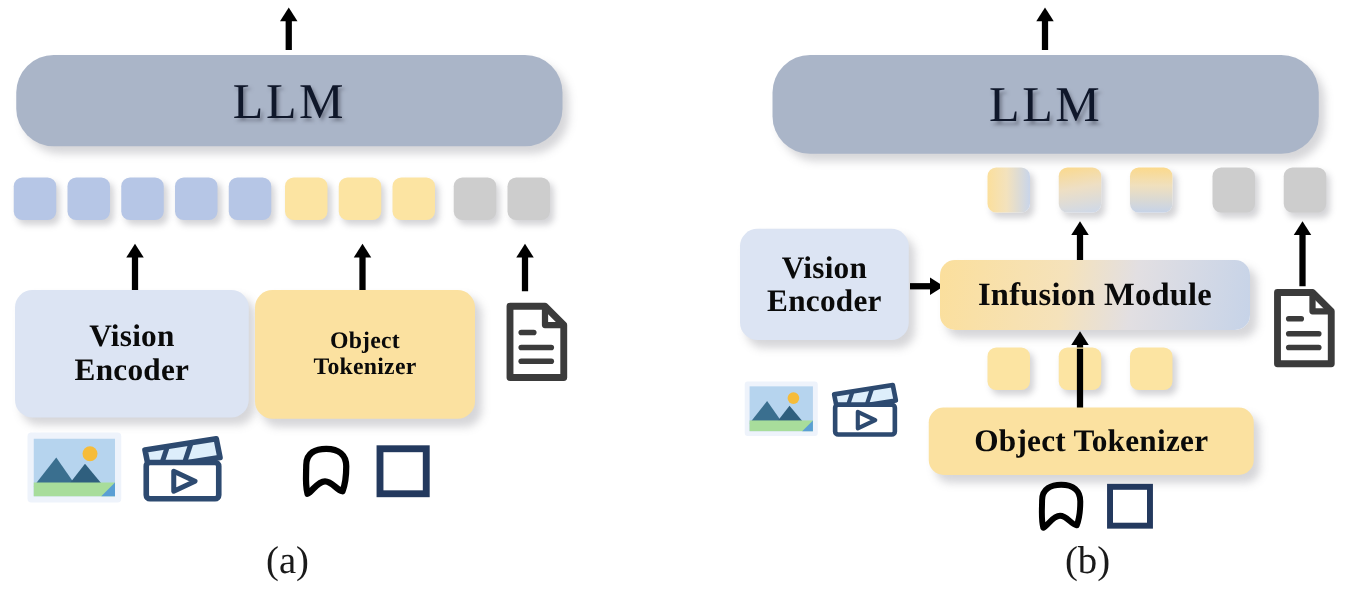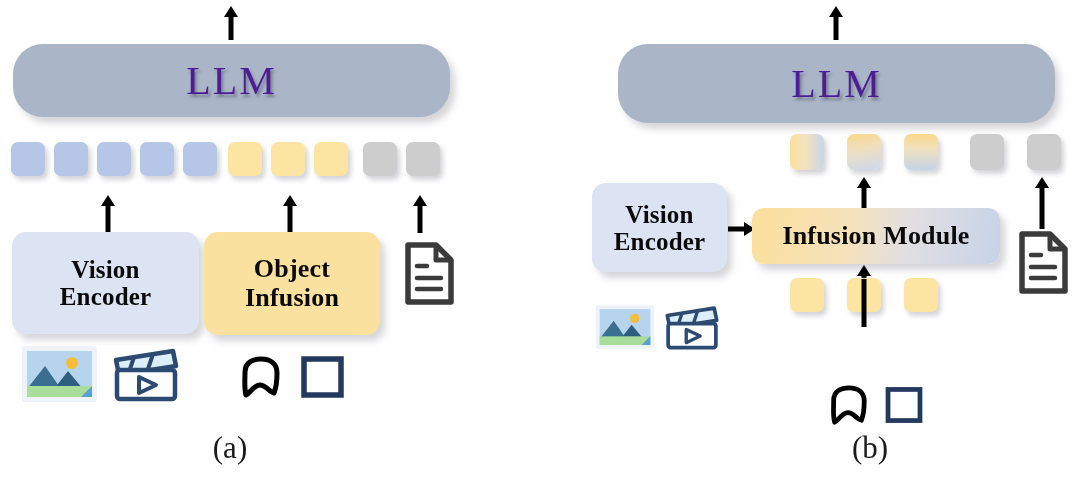--- a/index.html
+++ b/index.html
@@ -36,29 +36,29 @@
     align-items: center;
     justify-content: center;
     text-align: center;
     color: #0a0a0a;
     font-weight: bold;
     line-height: 1.08;
     letter-spacing: 0.2px;
   }
   .llm-box {
     border-radius: 30px;
-    color: #4c1d95;
+    color: #0f172a;
     text-shadow: 2px 3px 3px rgba(90,95,110,0.65);
     font-weight: normal;
     letter-spacing: 2px;
   }
   .llm-label { font-size: 40px; }
 
   .ve-box  { font-size: 25px; }
-  .ot-box  { font-size: 26px; }
+  .ot-box  { font-size: 19px; }
   .im-box  { font-size: 26px; border-radius: 12px;}
   .otb-box { font-size: 25px; border-radius: 12px;}
 
   
   .token {
     position: absolute;
     box-sizing: border-box;
     border-radius: 7px;
     box-shadow: 3px 4px 5px rgba(120,120,130,0.32);
   }
@@ -160,21 +160,21 @@
     <div class="box ve-box" style="left:12px; top:232px; width:187px; height:102px; background:#dce4f3;">
       <div>
         <div>Vision</div>
         <div>Encoder</div>
       </div>
     </div>
 
     <div class="box ot-box" style="left:204px; top:232px; width:176px; height:103px; background:#fbe1a0;">
       <div>
         <div>Object</div>
-        <div>Infusion</div>
+        <div>Tokenizer</div>
       </div>
     </div>
 
     <div class="icon" style="left:403px; top:241px; width:53px; height:66px;">
       <svg viewBox="0 0 53 66">
         <path d="M5 4 H33 L48 19 V61 H5 Z" fill="#ffffff" stroke="#3b3b3b" stroke-width="5.5" stroke-linejoin="round" stroke-linecap="round"></path>
         <path d="M33 4 V19 H48" fill="none" stroke="#3b3b3b" stroke-width="5" stroke-linejoin="round"></path>
         <line x1="14" y1="25" x2="24" y2="25" stroke="#3b3b3b" stroke-width="4.5" stroke-linecap="round"></line>
         <line x1="14" y1="37" x2="38" y2="37" stroke="#3b3b3b" stroke-width="4.5" stroke-linecap="round"></line>
         <line x1="14" y1="48" x2="38" y2="48" stroke="#3b3b3b" stroke-width="4.5" stroke-linecap="round"></line>
@@ -267,20 +267,23 @@
     </div>
 
     <div class="token" style="left:250px; top:278px; width:34px; height:34px; background:#fce4a2;"></div>
     <div class="token" style="left:307px; top:278px; width:34px; height:34px; background:#fce4a2;"></div>
     <div class="token" style="left:364px; top:278px; width:34px; height:34px; background:#fce4a2;"></div>
 
     <div class="arrow-up" style="left:324px; top:279px;">
       <div class="shaft" style="top:0; width:5px; height:48px;"></div>
     </div>
 
+    <div class="box otb-box" style="left:203px; top:326px; width:260px; height:54px; background:#fbe1a0;">
+      <span>Object Tokenizer</span>
+    </div>
 
     <div class="icon" style="left:477px; top:230px; width:53px; height:66px;">
       <svg viewBox="0 0 53 66">
         <path d="M5 4 H33 L48 19 V61 H5 Z" fill="#ffffff" stroke="#3b3b3b" stroke-width="5.5" stroke-linejoin="round" stroke-linecap="round"></path>
         <path d="M33 4 V19 H48" fill="none" stroke="#3b3b3b" stroke-width="5" stroke-linejoin="round"></path>
         <line x1="14" y1="25" x2="24" y2="25" stroke="#3b3b3b" stroke-width="4.5" stroke-linecap="round"></line>
         <line x1="14" y1="37" x2="38" y2="37" stroke="#3b3b3b" stroke-width="4.5" stroke-linecap="round"></line>
         <line x1="14" y1="48" x2="38" y2="48" stroke="#3b3b3b" stroke-width="4.5" stroke-linecap="round"></line>
       </svg>
     </div>

